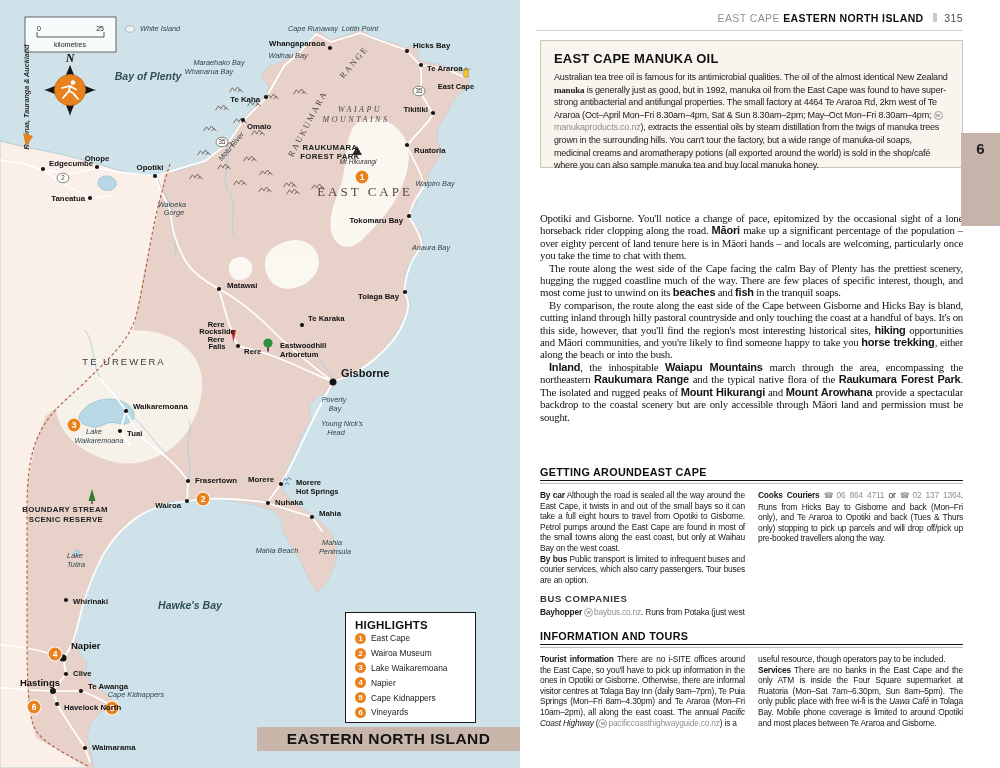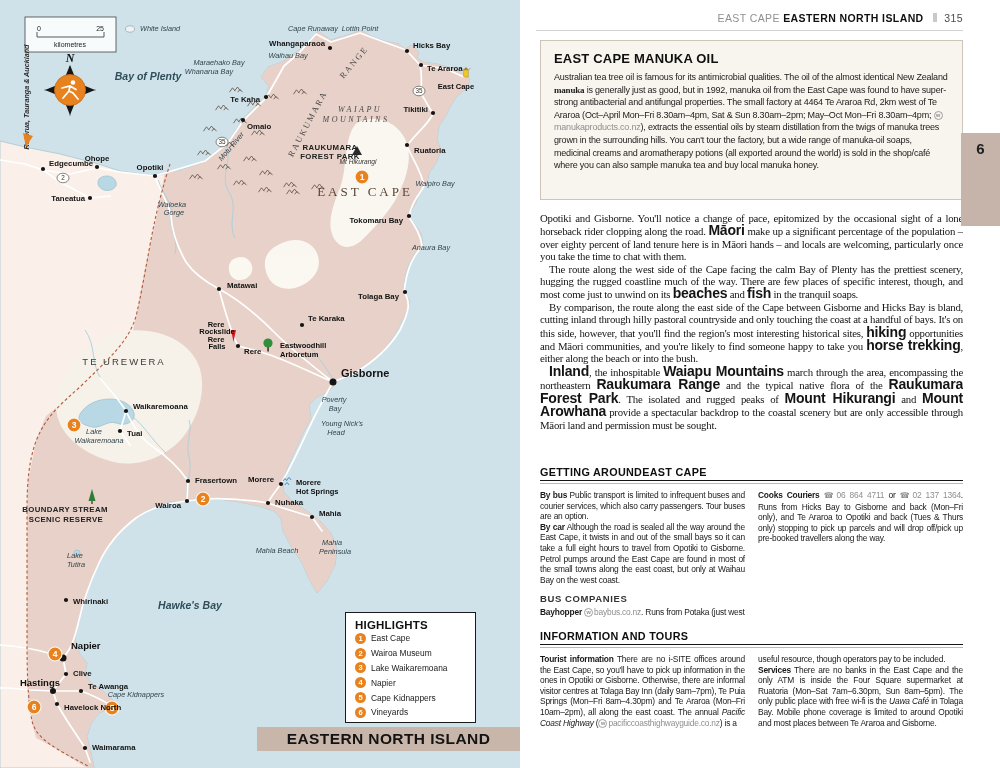--- a/index.html
+++ b/index.html
@@ -37,30 +37,30 @@
   .banner{position:absolute;left:257px;top:727px;width:263px;height:24px;background:#c9b6aa;
           font:bold 15.5px/24px "Liberation Sans",sans-serif;text-align:center;letter-spacing:.4px;color:#131313;}
   
   .rightcol{position:absolute;left:540px;top:0;width:423px;height:768px;}
   .pghead{position:absolute;top:12px;right:0;font:10.5px "Liberation Sans",sans-serif;color:#909090;
           letter-spacing:.4px;white-space:nowrap;margin-left:16px;}
   .ph-r{color:#101010;font-weight:bold;}
   .ph-sep{display:inline-block;width:4px;height:9px;background:#c9c9c9;margin:0 4px 0 6px;}
   .ph-n{color:#4a4a4a;}
   .headrule{position:absolute;top:30px;left:-4px;right:0;border-top:1px solid #d2d2d2;}
-  .mbox{position:absolute;top:40px;left:0;right:0;height:160px;background:#f8f4ee;border:1px solid #ccc5b9;
+  .mbox{position:absolute;top:40px;left:0;right:0;height:128px;background:#f8f4ee;border:1px solid #ccc5b9;
         box-sizing:border-box;padding:10px 13px;}
   .mbox-title{font:bold 13px "Liberation Sans",sans-serif;color:#101010;margin-bottom:5px;letter-spacing:.2px;}
   .mbox-body{font:9px/12.6px "Liberation Sans",sans-serif;letter-spacing:-0.2px;color:#1c1c1c;}
   .mbox-body .s-b{font-weight:bold;font-family:Liberation Serif, serif;}
   .bodytext{position:absolute;top:212px;left:0;right:0;height:252px;overflow:hidden;
             font:10.8px/12.4px "Liberation Serif",serif;letter-spacing:-0.25px;color:#141414;text-align:justify;}
   .bodyp{margin:0;}
   .bodyp.ind{text-indent:9px;}
-  .bodytext .s-b{font-family:"Liberation Sans",sans-serif;font-weight:bold;font-size:14px;letter-spacing:-0.2px;}
+  .bodytext .s-b{font-family:"Liberation Sans",sans-serif;font-weight:bold;font-size:11px;letter-spacing:-0.2px;}
   #sections{position:absolute;top:466px;left:0;right:0;}
   .sect{margin-bottom:12px;}
   .sect0{min-height:152px;}
   .sect-head{display:flex;justify-content:flex-start;font:bold 10.8px "Liberation Sans",sans-serif;
              color:#0e0e0e;letter-spacing:.3px;padding-bottom:2px;border-bottom:1.5px solid #161616;}
   .subrule{border-top:1px solid #b9b9b9;margin-top:2px;margin-bottom:6px;}
   .cols{display:flex;gap:13px;}
   .col{width:205px;font:8.4px/10.6px "Liberation Sans",sans-serif;letter-spacing:-0.2px;color:#191919;text-align:justify;}
   .col p{margin:0;}
   .lh{font:bold 9.5px "Liberation Sans",sans-serif;color:#333;letter-spacing:.6px;margin:8px 0 3px;}
@@ -431,22 +431,22 @@
 
     <div id="sections">
         <div class="sect sect0">
           <div class="sect-head">
             <span>GETTING AROUND</span>
             <span>EAST CAPE</span>
           </div>
           <div class="subrule"></div>
           <div class="cols">
             <div class="col">
+              <p><span class="s-b">By car</span><span> Although the road is sealed all the way around the East Cape, it twists in and out of the small bays so it can take a full eight hours to travel from Opotiki to Gisborne. Petrol pumps around the East Cape are found in most of the small towns along the east coast, but only at Waihau Bay on the west coast.</span></p>
               <p><span class="s-b">By bus</span><span> Public transport is limited to infrequent buses and courier services, which also carry passengers. Tour buses are an option.</span></p>
-              <p><span class="s-b">By car</span><span> Although the road is sealed all the way around the East Cape, it twists in and out of the small bays so it can take a full eight hours to travel from Opotiki to Gisborne. Petrol pumps around the East Cape are found in most of the small towns along the east coast, but only at Waihau Bay on the west coast.</span></p>
               <div class="lh">BUS COMPANIES</div>
               <p><span class="s-b">Bayhopper</span><span> </span><span class="ic-w">w</span><span class="s-g">baybus.co.nz</span><span>. Runs from Potaka (just west</span></p>
             </div>
             <div class="col">
               <p><span class="s-b">Cooks Couriers</span><span> </span><span class="ic-p">☎</span><span class="s-g">06 864 4711</span><span> or </span><span class="ic-p">☎</span><span class="s-g">02 137 1364</span><span>. Runs from Hicks Bay to Gisborne and back (Mon–Fri only), and Te Araroa to Opotiki and back (Tues &amp; Thurs only) stopping to pick up parcels and will drop off/pick up pre-booked travellers along the way.</span></p>
             </div>
           </div>
         </div>
         <div class="sect">
           <div class="sect-head">

